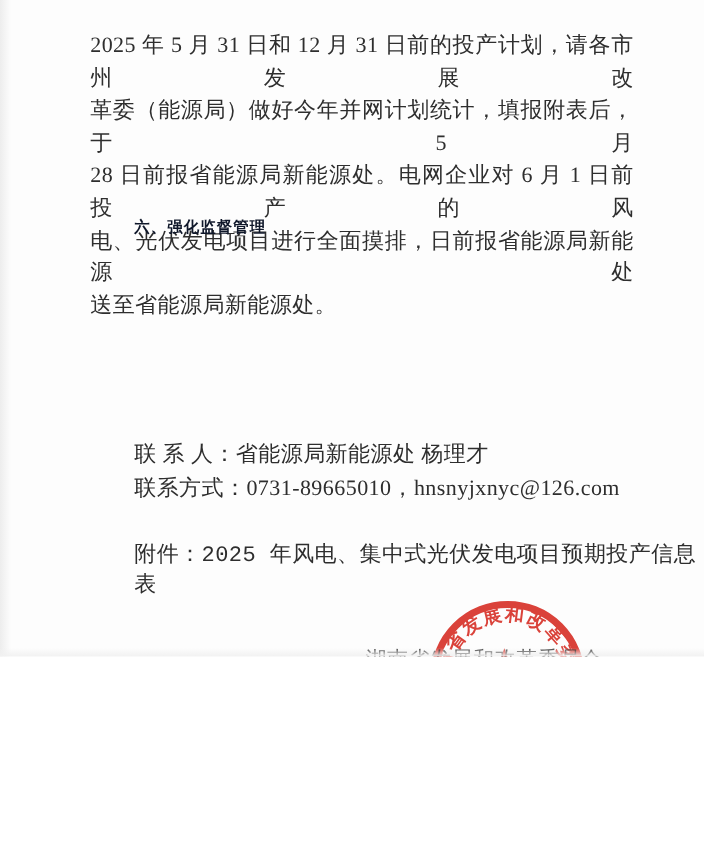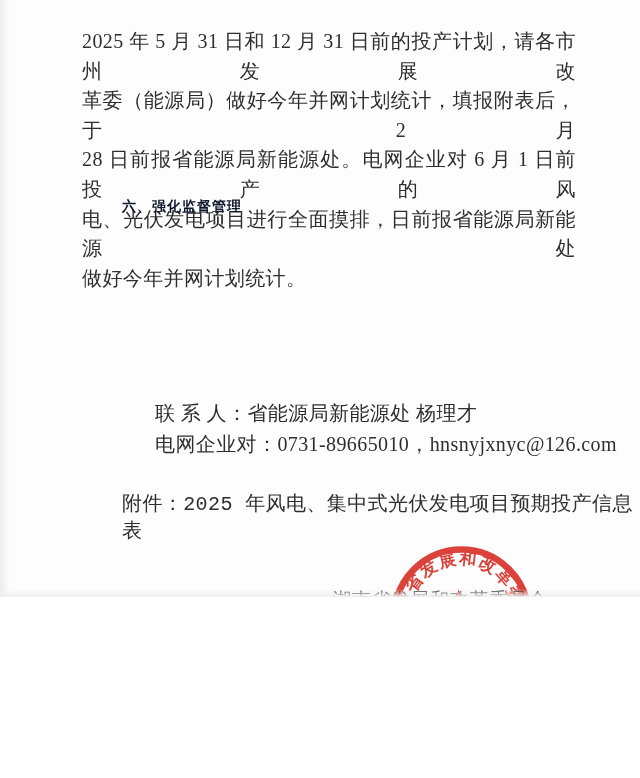--- a/index.html
+++ b/index.html
@@ -70,21 +70,20 @@
 
   #para2 { top: 243px; }
 
   .contact {
     position: absolute;
     left: 122px;
     top: 398px;
     font-size: 20px;
     line-height: 30.5px;
     letter-spacing: 0.4px;
-    margin-left: 33px;
   }
 
   .attachment {
     position: absolute;
     left: 122px;
     top: 490px;
     font-size: 20px;
     letter-spacing: 0.4px;
     font-family: Liberation Mono, monospace;
   }
@@ -133,32 +132,32 @@
     color: #454545;
   }
 </style>
 </head>
 <body>
 
 <div class="page">
 
   <div class="para" id="para1">
       <div class="line fill">2025 年 5 月 31 日和 12 月 31 日前的投产计划，请各市州发展改</div>
-      <div class="line fill">革委（能源局）做好今年并网计划统计，填报附表后，于 2 月</div>
+      <div class="line fill">革委（能源局）做好今年并网计划统计，填报附表后，于 5 月</div>
       <div class="line fill">28 日前报省能源局新能源处。电网企业对 6 月 1 日前投产的风</div>
       <div class="line fill">电、光伏发电项目进行全面摸排，日前报省能源局新能源处</div>
-      <div class="line">做好今年并网计划统计。</div>
+      <div class="line">送至省能源局新能源处。</div>
     </div>
 
   <div class="heading">六、强化监督管理</div>
 
 
   <div class="contact">
     <div class="c-line"><span>联 系 人：</span><span>省能源局新能源处  杨理才</span></div>
-    <div class="c-line"><span>电网企业对：</span><span>0731-89665010，hnsnyjxnyc@126.com</span></div>
+    <div class="c-line"><span>联系方式：</span><span>0731-89665010，hnsnyjxnyc@126.com</span></div>
   </div>
 
   <div class="attachment">附件：2025 年风电、集中式光伏发电项目预期投产信息表</div>
 
   <div class="signature">
     <div>湖南省发展和改革委员会</div>
     <div>2025 年 2 月 20 日</div>
   </div>
 
   <svg class="stamp" viewBox="0 0 144 144" aria-hidden="true">

